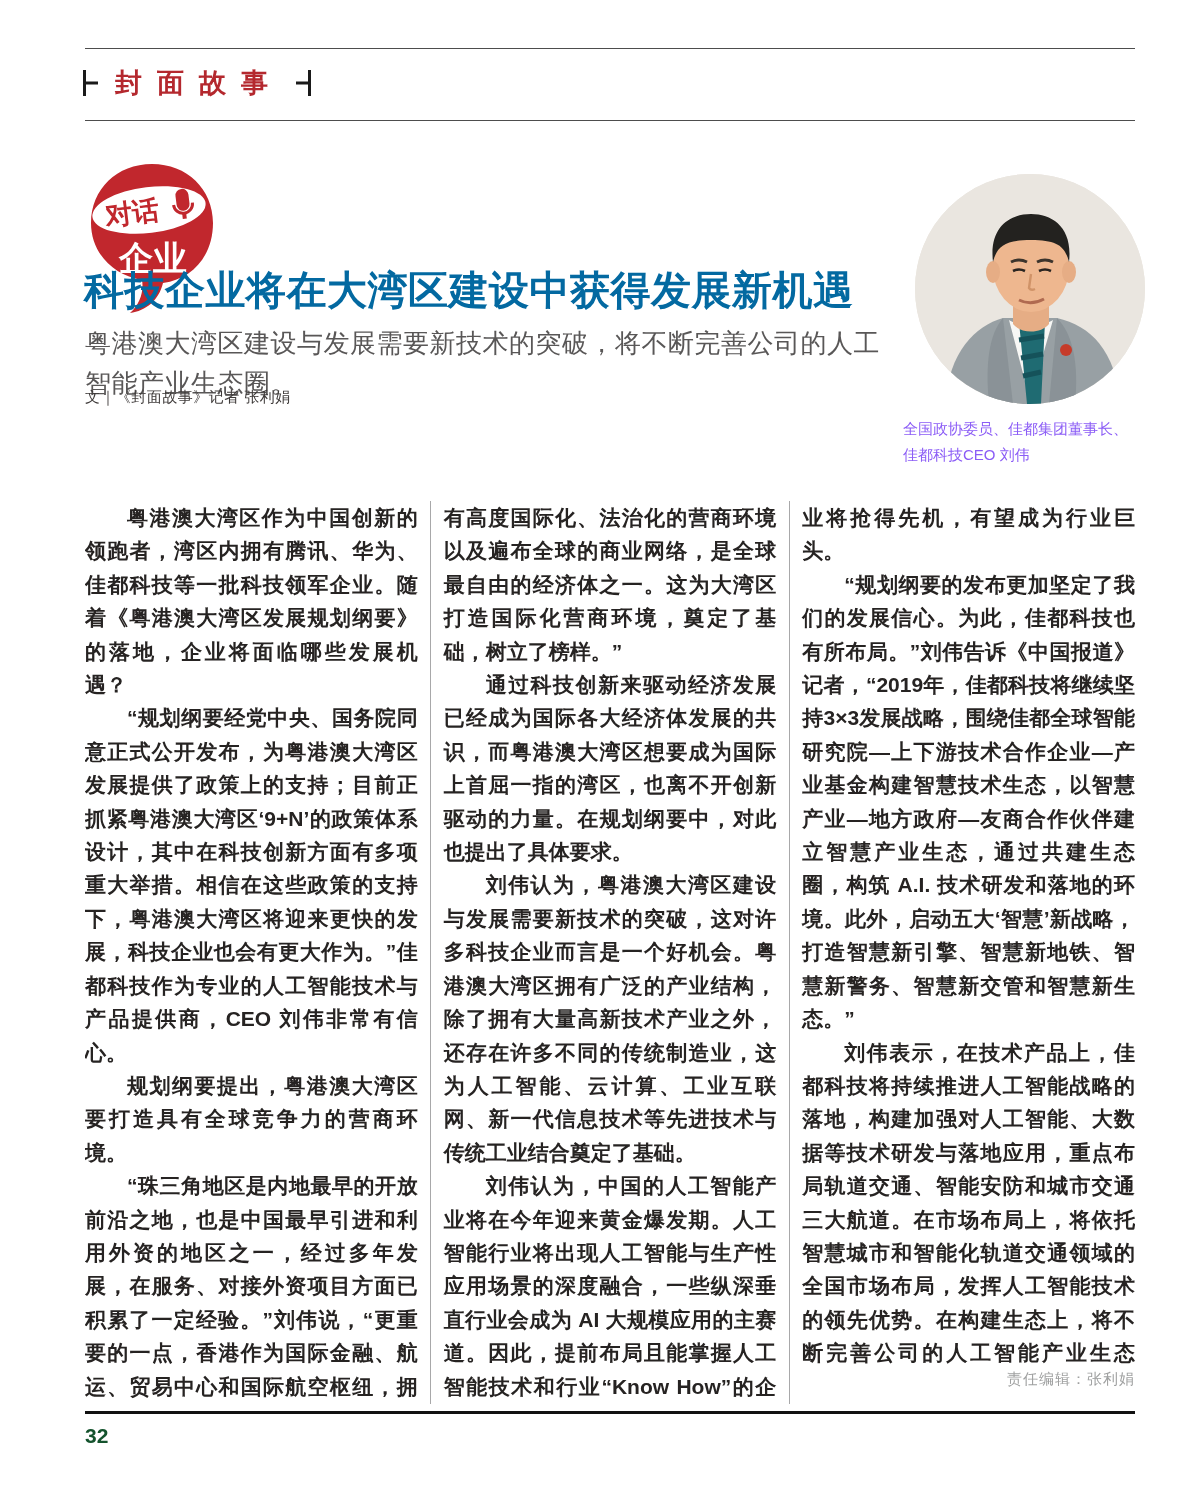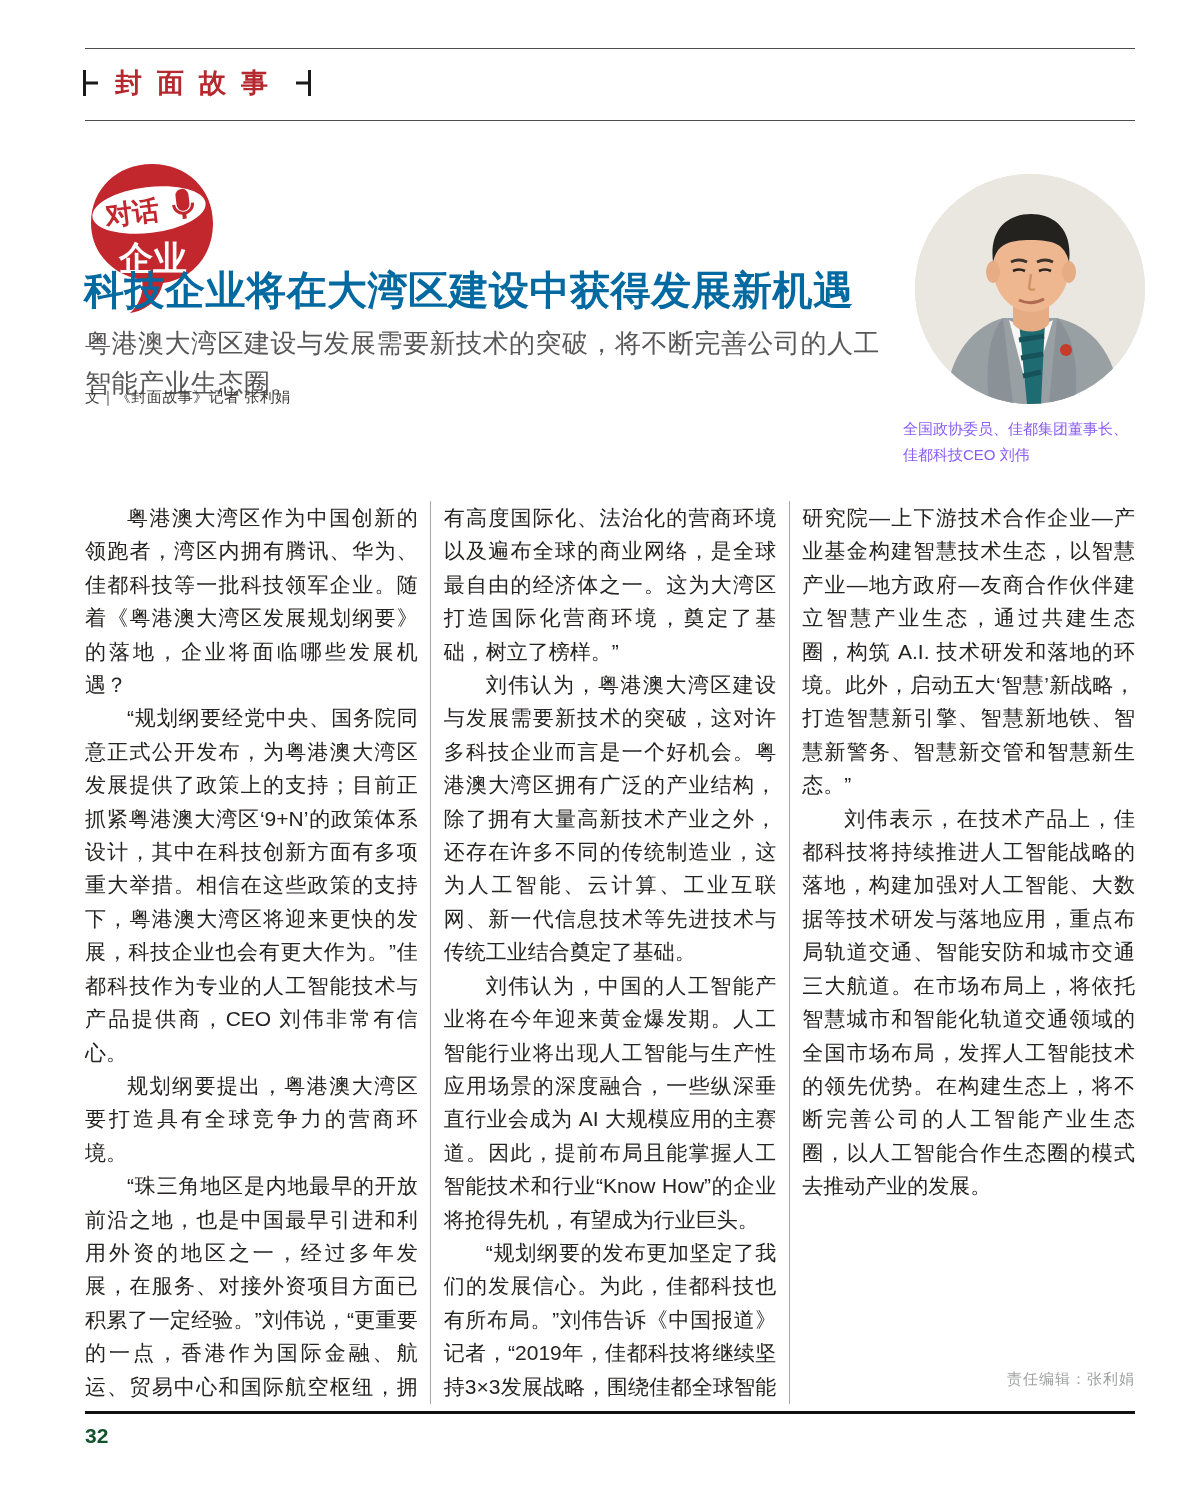--- a/index.html
+++ b/index.html
@@ -31,21 +31,21 @@
   .portrait svg { display:block; width:100%; height:100%; }
   .portrait-caption { position:absolute; top:412px; left:903px; width:330px; text-align:left; font-size:15px; color:#8b5cf6; line-height:1.75; }
   
   .article-body {
     position:absolute; top:497px; left:85px; width:1050px; height:903px;
     columns:3; column-gap:26px; column-fill:auto;
     column-rule:1px solid #a8a8a9;
     font-size:21px; line-height:33.4px; text-align:justify; color:#262322;
     overflow:hidden;
   }
-  .article-body p { text-indent:2em; }
+  .article-body p { text-indent:2em;font-weight:bold; }
   .editor-credit { position:absolute; top:1366px; right:64px; font-size:15px; color:#9fa0a0; letter-spacing:1px; }
   
   .rule-bottom { position:absolute; top:1407px; left:85px; width:1050px; height:3px; background:#111111; }
   .page-number { position:absolute; top:1420px; left:85px; font-size:21px; font-weight:600; color:#14532d; }
 </style>
 </head>
 <body>
 
 <div class="page">
 
@@ -114,20 +114,21 @@
   <div class="portrait-caption">
     <div>全国政协委员、佳都集团董事长、</div>
     <div>佳都科技CEO 刘伟</div>
   </div>
 
   <div class="article-body">
     <p>粤港澳大湾区作为中国创新的领跑者，湾区内拥有腾讯、华为、佳都科技等一批科技领军企业。随着《粤港澳大湾区发展规划纲要》的落地，企业将面临哪些发展机遇？</p>
     <p>“规划纲要经党中央、国务院同意正式公开发布，为粤港澳大湾区发展提供了政策上的支持；目前正抓紧粤港澳大湾区‘9+N’的政策体系设计，其中在科技创新方面有多项重大举措。相信在这些政策的支持下，粤港澳大湾区将迎来更快的发展，科技企业也会有更大作为。”佳都科技作为专业的人工智能技术与产品提供商，CEO 刘伟非常有信心。</p>
     <p>规划纲要提出，粤港澳大湾区要打造具有全球竞争力的营商环境。</p>
     <p>“珠三角地区是内地最早的开放前沿之地，也是中国最早引进和利用外资的地区之一，经过多年发展，在服务、对接外资项目方面已积累了一定经验。”刘伟说，“更重要的一点，香港作为国际金融、航运、贸易中心和国际航空枢纽，拥有高度国际化、法治化的营商环境以及遍布全球的商业网络，是全球最自由的经济体之一。这为大湾区打造国际化营商环境，奠定了基础，树立了榜样。”</p>
+    <p>通过科技创新来驱动经济发展已经成为国际各大经济体发展的共识，而粤港澳大湾区想要成为国际上首屈一指的湾区，也离不开创新驱动的力量。在规划纲要中，对此也提出了具体要求。</p>
     <p>刘伟认为，粤港澳大湾区建设与发展需要新技术的突破，这对许多科技企业而言是一个好机会。粤港澳大湾区拥有广泛的产业结构，除了拥有大量高新技术产业之外，还存在许多不同的传统制造业，这为人工智能、云计算、工业互联网、新一代信息技术等先进技术与传统工业结合奠定了基础。</p>
     <p>刘伟认为，中国的人工智能产业将在今年迎来黄金爆发期。人工智能行业将出现人工智能与生产性应用场景的深度融合，一些纵深垂直行业会成为 AI 大规模应用的主赛道。因此，提前布局且能掌握人工智能技术和行业“Know How”的企业将抢得先机，有望成为行业巨头。</p>
     <p>“规划纲要的发布更加坚定了我们的发展信心。为此，佳都科技也有所布局。”刘伟告诉《中国报道》记者，“2019年，佳都科技将继续坚持3×3发展战略，围绕佳都全球智能研究院—上下游技术合作企业—产业基金构建智慧技术生态，以智慧产业—地方政府—友商合作伙伴建立智慧产业生态，通过共建生态圈，构筑 A.I. 技术研发和落地的环境。此外，启动五大‘智慧’新战略，打造智慧新引擎、智慧新地铁、智慧新警务、智慧新交管和智慧新生态。”</p>
     <p><span>刘伟表示，在技术产品上，佳都科技将持续推进人工智能战略的落地，构建加强对人工智能、大数据等技术研发与落地应用，重点布局轨道交通、智能安防和城市交通三大航道。在市场布局上，将依托智慧城市和智能化轨道交通领域的全国市场布局，发挥人工智能技术的领先优势。在构建生态上，将不断完善公司的人工智能产业生态圈，以人工智能合作生态圈的模式去推动产业的发展。</span></p>
   </div>
 
   <div class="editor-credit">责任编辑：张利娟</div>
 
   <div class="rule-bottom"></div>
   <div class="page-number">32</div>

